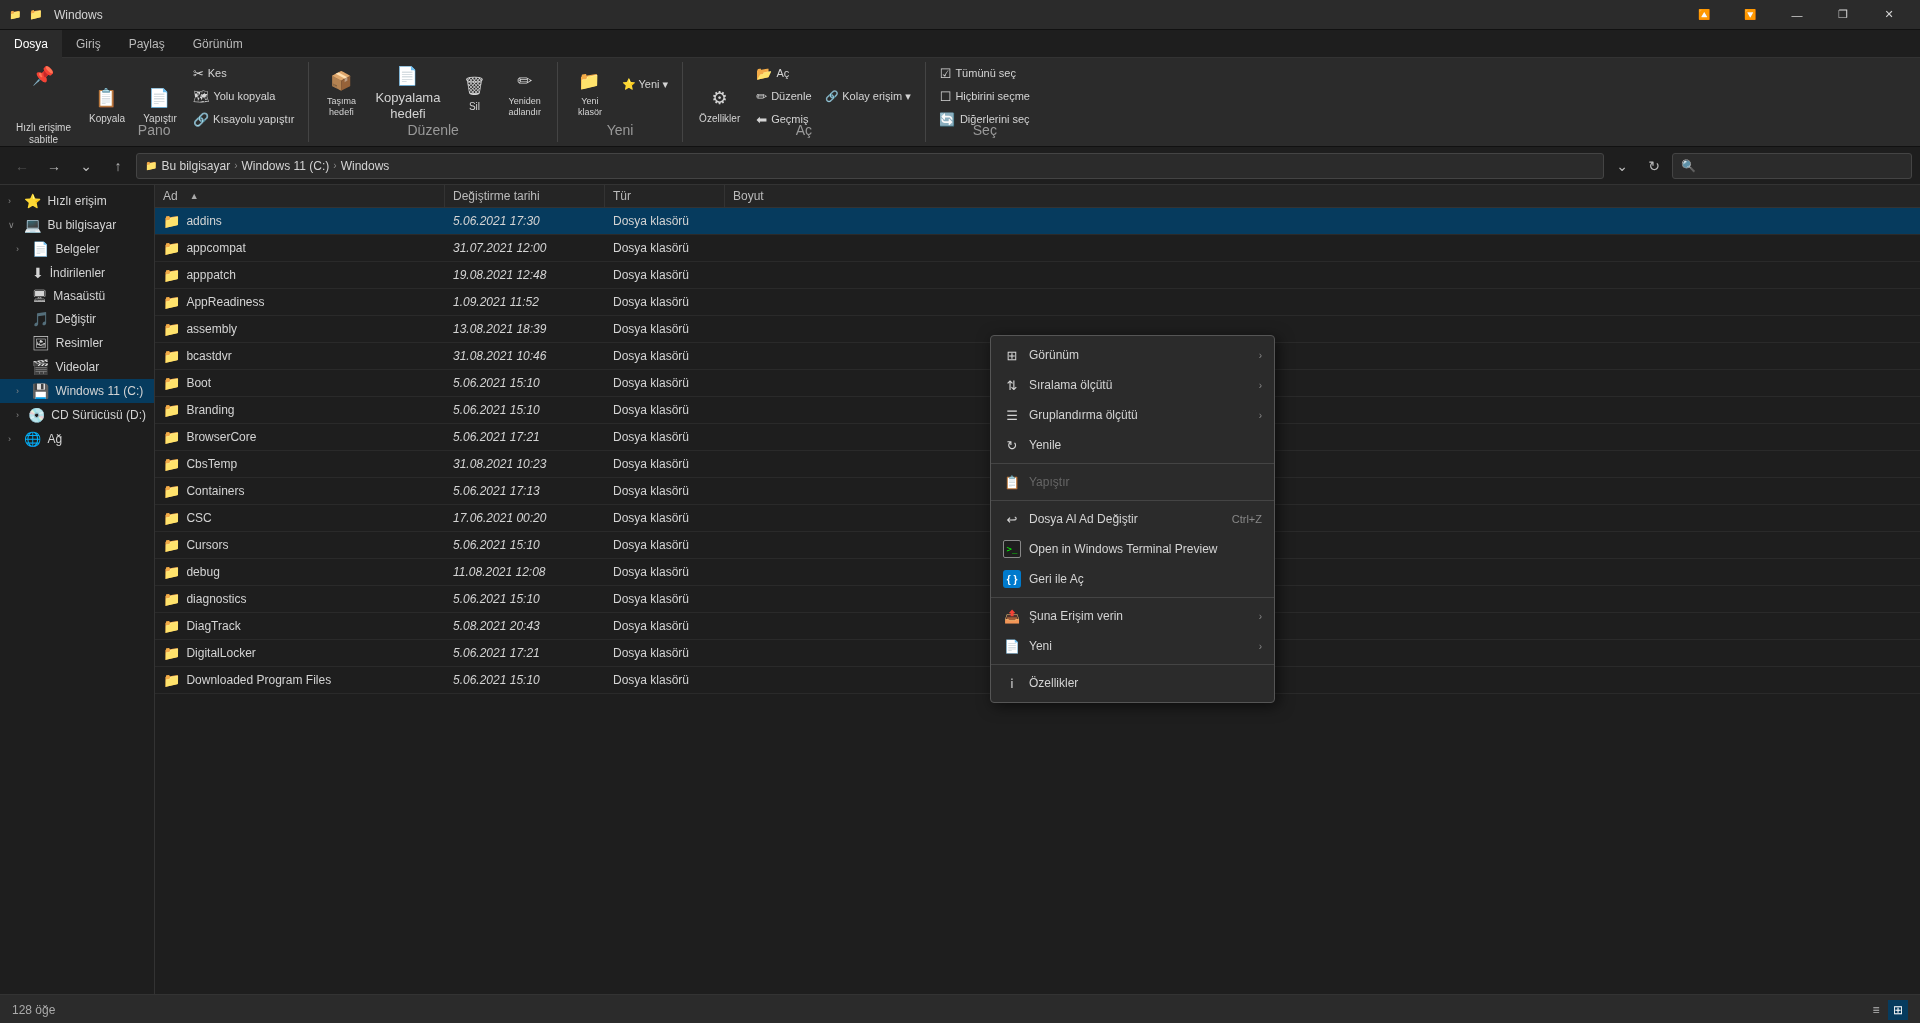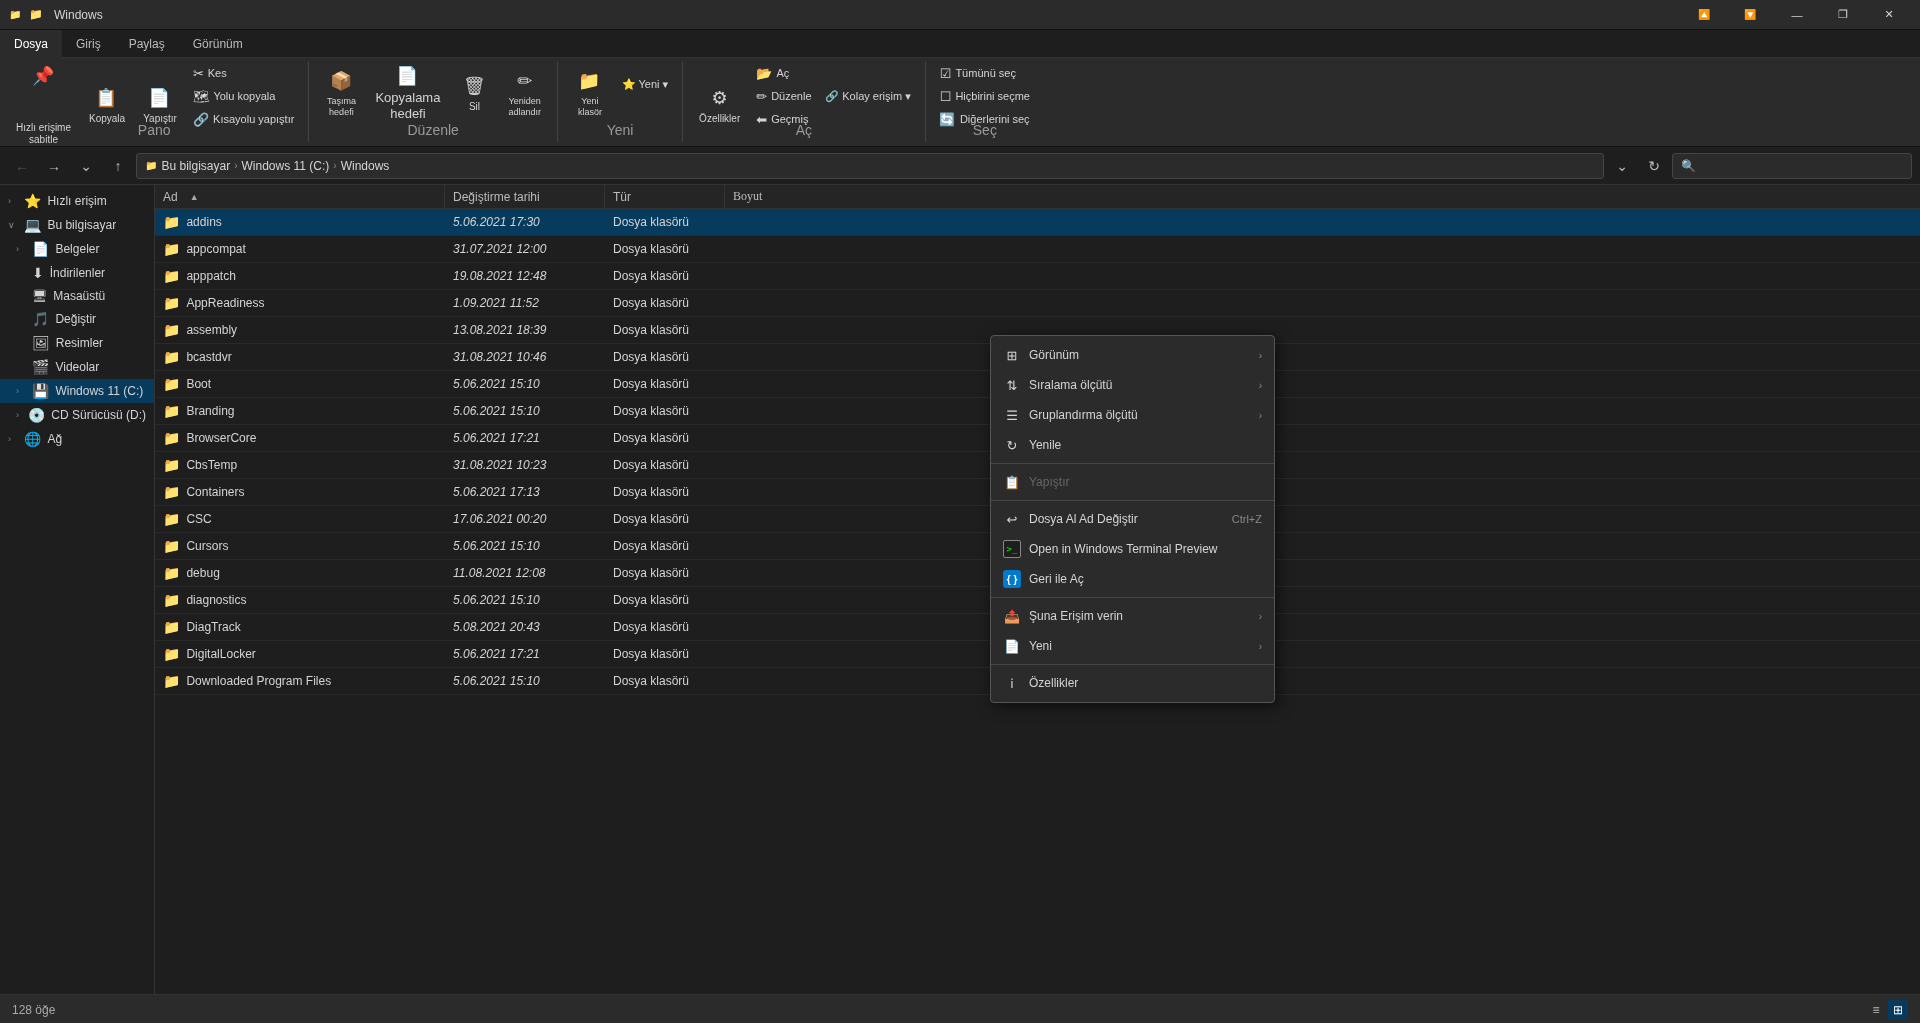--- a/index.html
+++ b/index.html
@@ -606,21 +606,21 @@
       <div class="col-header col-name">
         <span>Ad</span>
         <span class="sort-arrow">▲</span>
       </div>
       <div class="col-header col-date">
         <span>Değiştirme tarihi</span>
       </div>
       <div class="col-header col-type">
         <span>Tür</span>
       </div>
-      <div class="col-header col-size" style="border-right:none;font-family:Liberation Serif, serif;">
+      <div class="col-header col-size" style="border-right:none;">
         <span>Boyut</span>
       </div>
     </div>
 
     <div id="file-rows">
         <div class="file-row selected">
     <div class="file-cell name">
       <span class="folder-icon">📁</span>
       <span>addins</span>
     </div>

